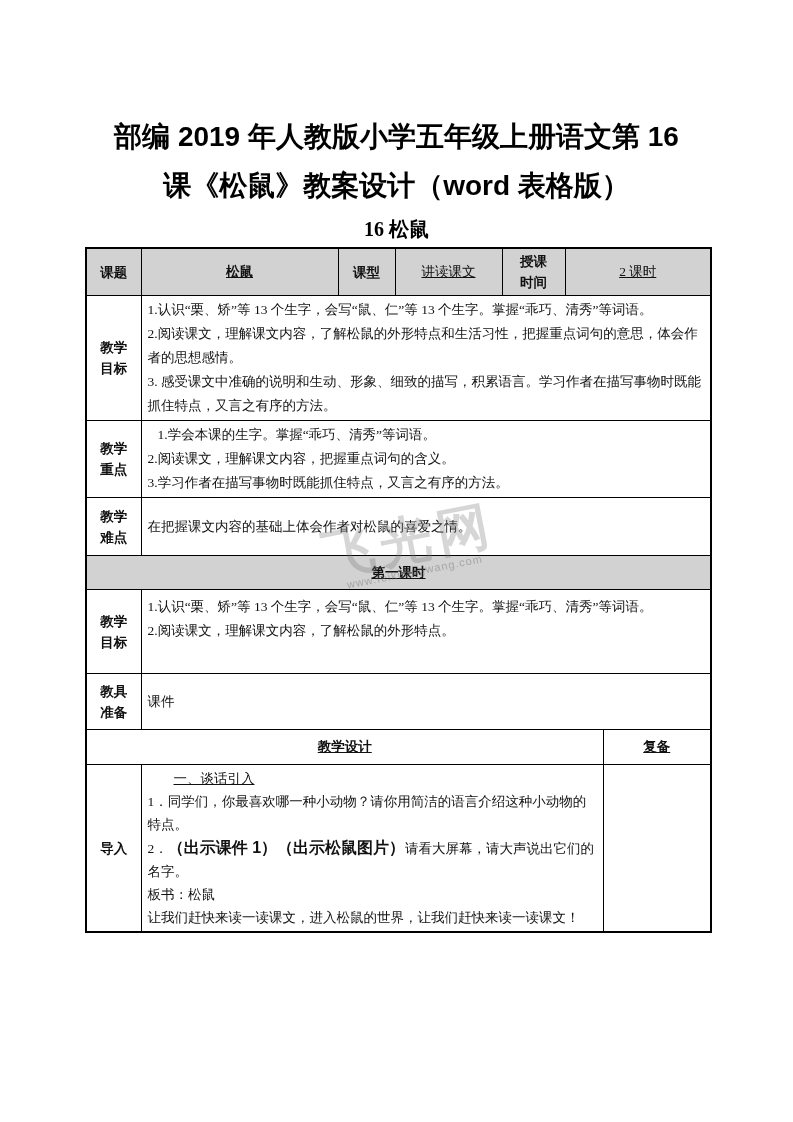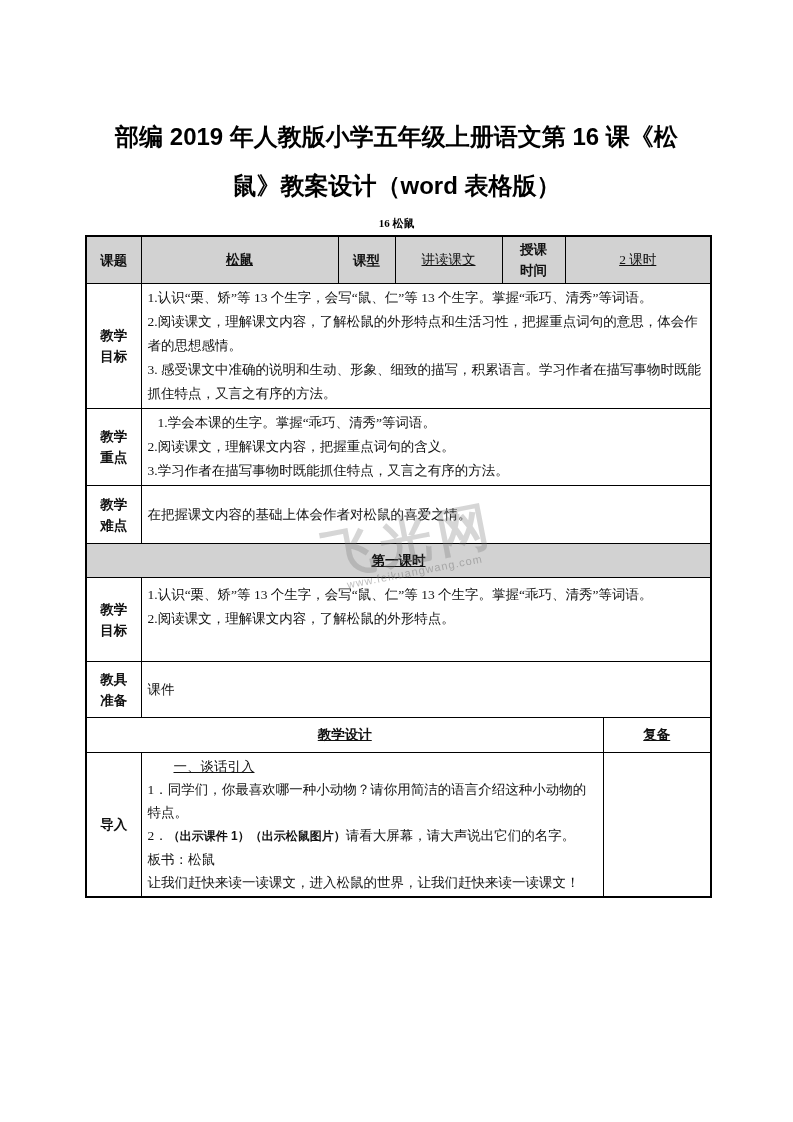--- a/index.html
+++ b/index.html
@@ -11,28 +11,28 @@
     color: #111;
   }
   .page { position: absolute; inset: 0; overflow: hidden; }
 
   .doc-title {
     margin: 112px auto 0 auto;
     width: 600px;
     text-align: center;
     font-family: "Liberation Sans", sans-serif;
     font-weight: bold;
-    font-size: 24px;
+    font-size: 28px;
     line-height: 49px;
     color: #000;
   }
   .doc-subtitle {
     margin: 6px auto 4px auto;
     text-align: center;
-    font-size: 11px;
+    font-size: 20px;
     font-weight: 600;
     color: #000;
   }
 
   table.lesson {
     border-collapse: collapse;
     table-layout: fixed;
     margin-left: 85px;
     width: 625px;
     border: 2px solid #000;
@@ -55,21 +55,21 @@
     padding: 2px 2px;
   }
   .center { text-align: center; text-decoration: underline; }
   .bold-hei { font-family: "Liberation Sans", sans-serif; font-weight: bold; font-size: 14px; }
   .content-cell p { margin: 0; line-height: 24px; }
   .content-cell { line-height: 24px; }
   .indent-1 { padding-left: 10px; }
   .intro-cell { font-size: 12.8px; }
   .intro-cell p { margin: 0; line-height: 23px; }
   .intro-first { text-indent: 26px; text-decoration: underline; }
-  .seg-bold { font-weight: bold; font-family: "Liberation Sans", sans-serif; font-size: 12px; }
+  .seg-bold { font-weight: bold; font-family: "Liberation Sans", sans-serif; font-size: 16px; }
 
   .watermark {
     position: absolute;
     left: 322px; top: 506px;
     transform: rotate(-11deg);
     pointer-events: none;
     z-index: 5;
     text-align: center;
   }
   .wm-main {

